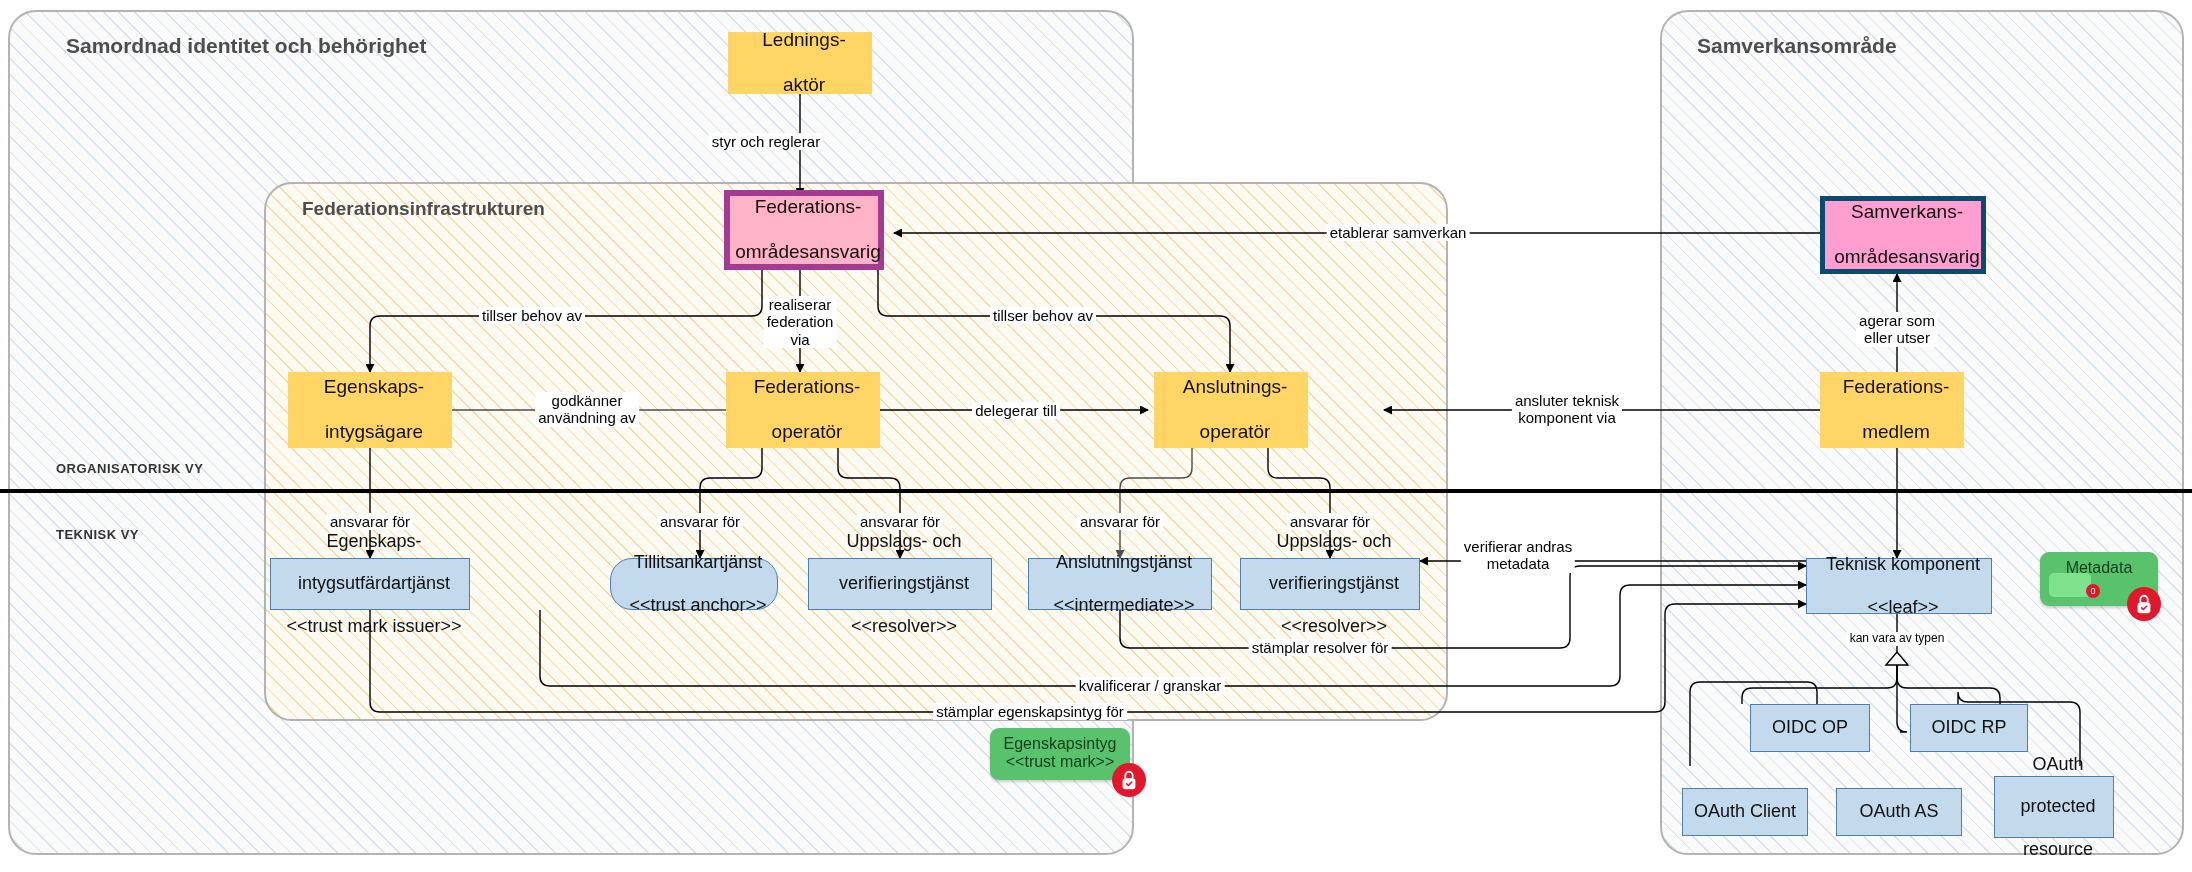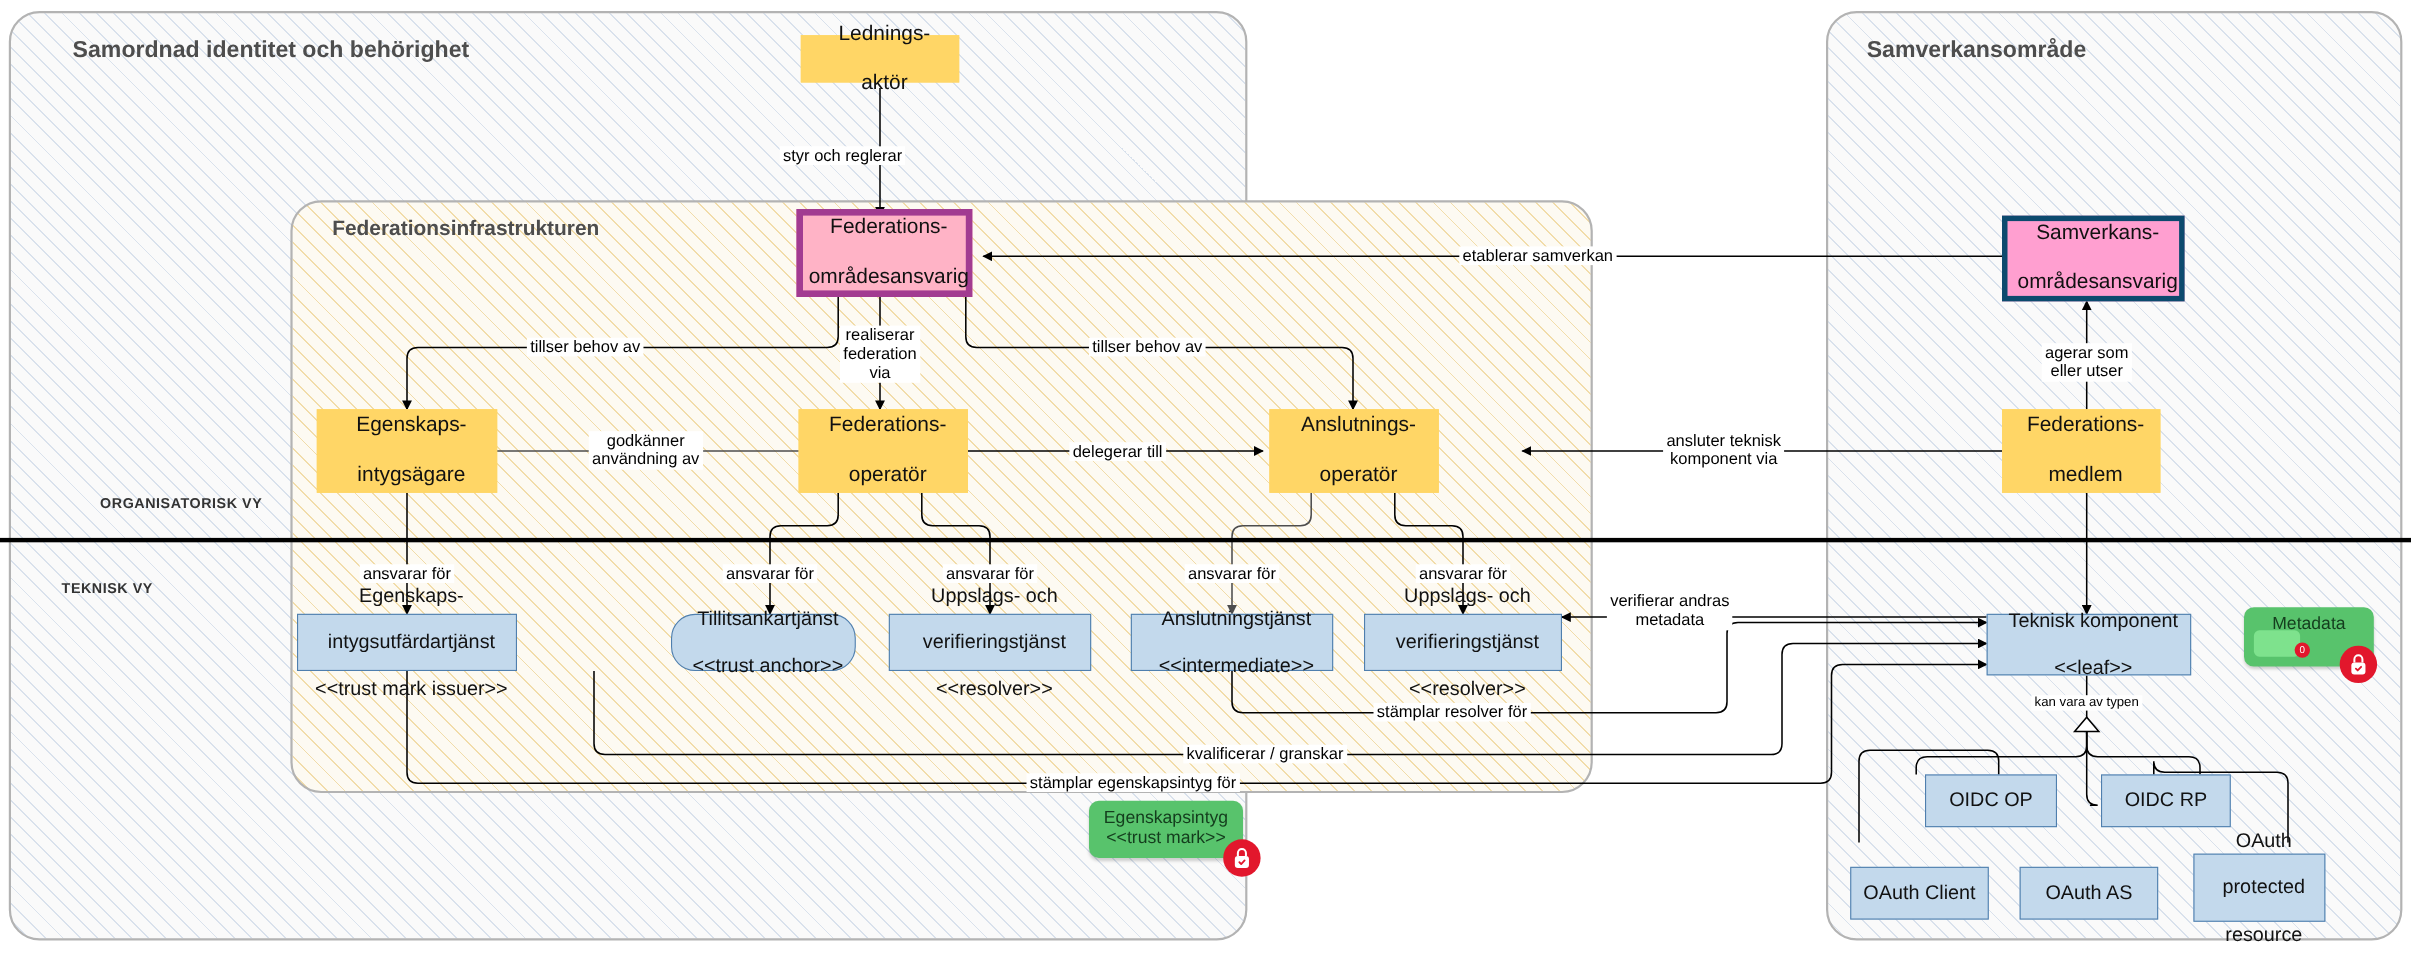--- a/index.html
+++ b/index.html
@@ -60,21 +60,21 @@
 
   <div class="group group-grey" style="left:8px;top:10px;width:1126px;height:845px;"></div>
   <div class="group group-grey" style="left:1660px;top:10px;width:524px;height:845px;"></div>
   <div class="group group-yellow" style="left:264px;top:182px;width:1184px;height:539px;"></div>
 
   <div class="group-title" style="left:66px;top:34px;">Samordnad identitet och behörighet</div>
   <div class="group-title" style="left:302px;top:198px;font-size:19px;">Federationsinfrastrukturen</div>
   <div class="group-title" style="left:1697px;top:34px;">Samverkansområde</div>
 
   <div class="divider" style="top:489px;width:2192px;"></div>
-  <div class="lane-label" style="left:56px;top:450px;margin-left:35px;">ORGANISATORISK VY</div>
+  <div class="lane-label" style="left:56px;top:461px;">ORGANISATORISK VY</div>
   <div class="lane-label" style="left:56px;top:527px;">TEKNISK VY</div>
 
   <svg class="edges" viewBox="0 0 2192 872">
     <defs>
       <marker id="arr" markerWidth="9" markerHeight="9" refX="8" refY="4.5" orient="auto" markerUnits="userSpaceOnUse">
         <path d="M0,0 L9,4.5 L0,9 z" fill="#000"></path>
       </marker>
       <marker id="arrg" markerWidth="9" markerHeight="9" refX="8" refY="4.5" orient="auto" markerUnits="userSpaceOnUse">
         <path d="M0,0 L9,4.5 L0,9 z" fill="#4d4d4d"></path>
       </marker>
@@ -126,21 +126,21 @@
       <path d="M1897,665 L1897,678 Q1897,688 1887,688 L1752,688 Q1742,688 1742,698 L1742,704"></path>
       <path d="M1897,665 L1897,678 Q1897,688 1907,688 L1990,688 Q2000,688 2000,698 L2000,704"></path>
       <path d="M1817,705 L1817,692 Q1817,682 1807,682 L1700,682 Q1690,682 1690,692 L1690,766"></path>
       <path d="M1897,665 L1897,722 Q1897,732 1907,732 L1900,732"></path>
       <path d="M1958,705 L1958,692 Q1958,702 1968,702 L2070,702 Q2080,702 2080,712 L2080,766"></path>
     </g>
 
     <path d="M1886,665 L1897,652 L1908,665 z" fill="#fff" stroke="#000" stroke-width="1.4"></path>
   </svg>
 
-  <div class="node n-yellow" style="left:728px;top:32px;width:144px;height:43px;">
+  <div class="node n-yellow" style="left:728px;top:32px;width:144px;height:62px;">
     <span><span>Lednings-</span><br>
           <span>aktör</span></span>
   </div>
 
   <div class="node n-pink" style="left:724px;top:190px;width:160px;height:80px;">
     <span><span>Federations-</span><br>
           <span>områdesansvarig</span></span>
   </div>
 
   <div class="node n-pink2" style="left:1820px;top:196px;width:166px;height:78px;">

